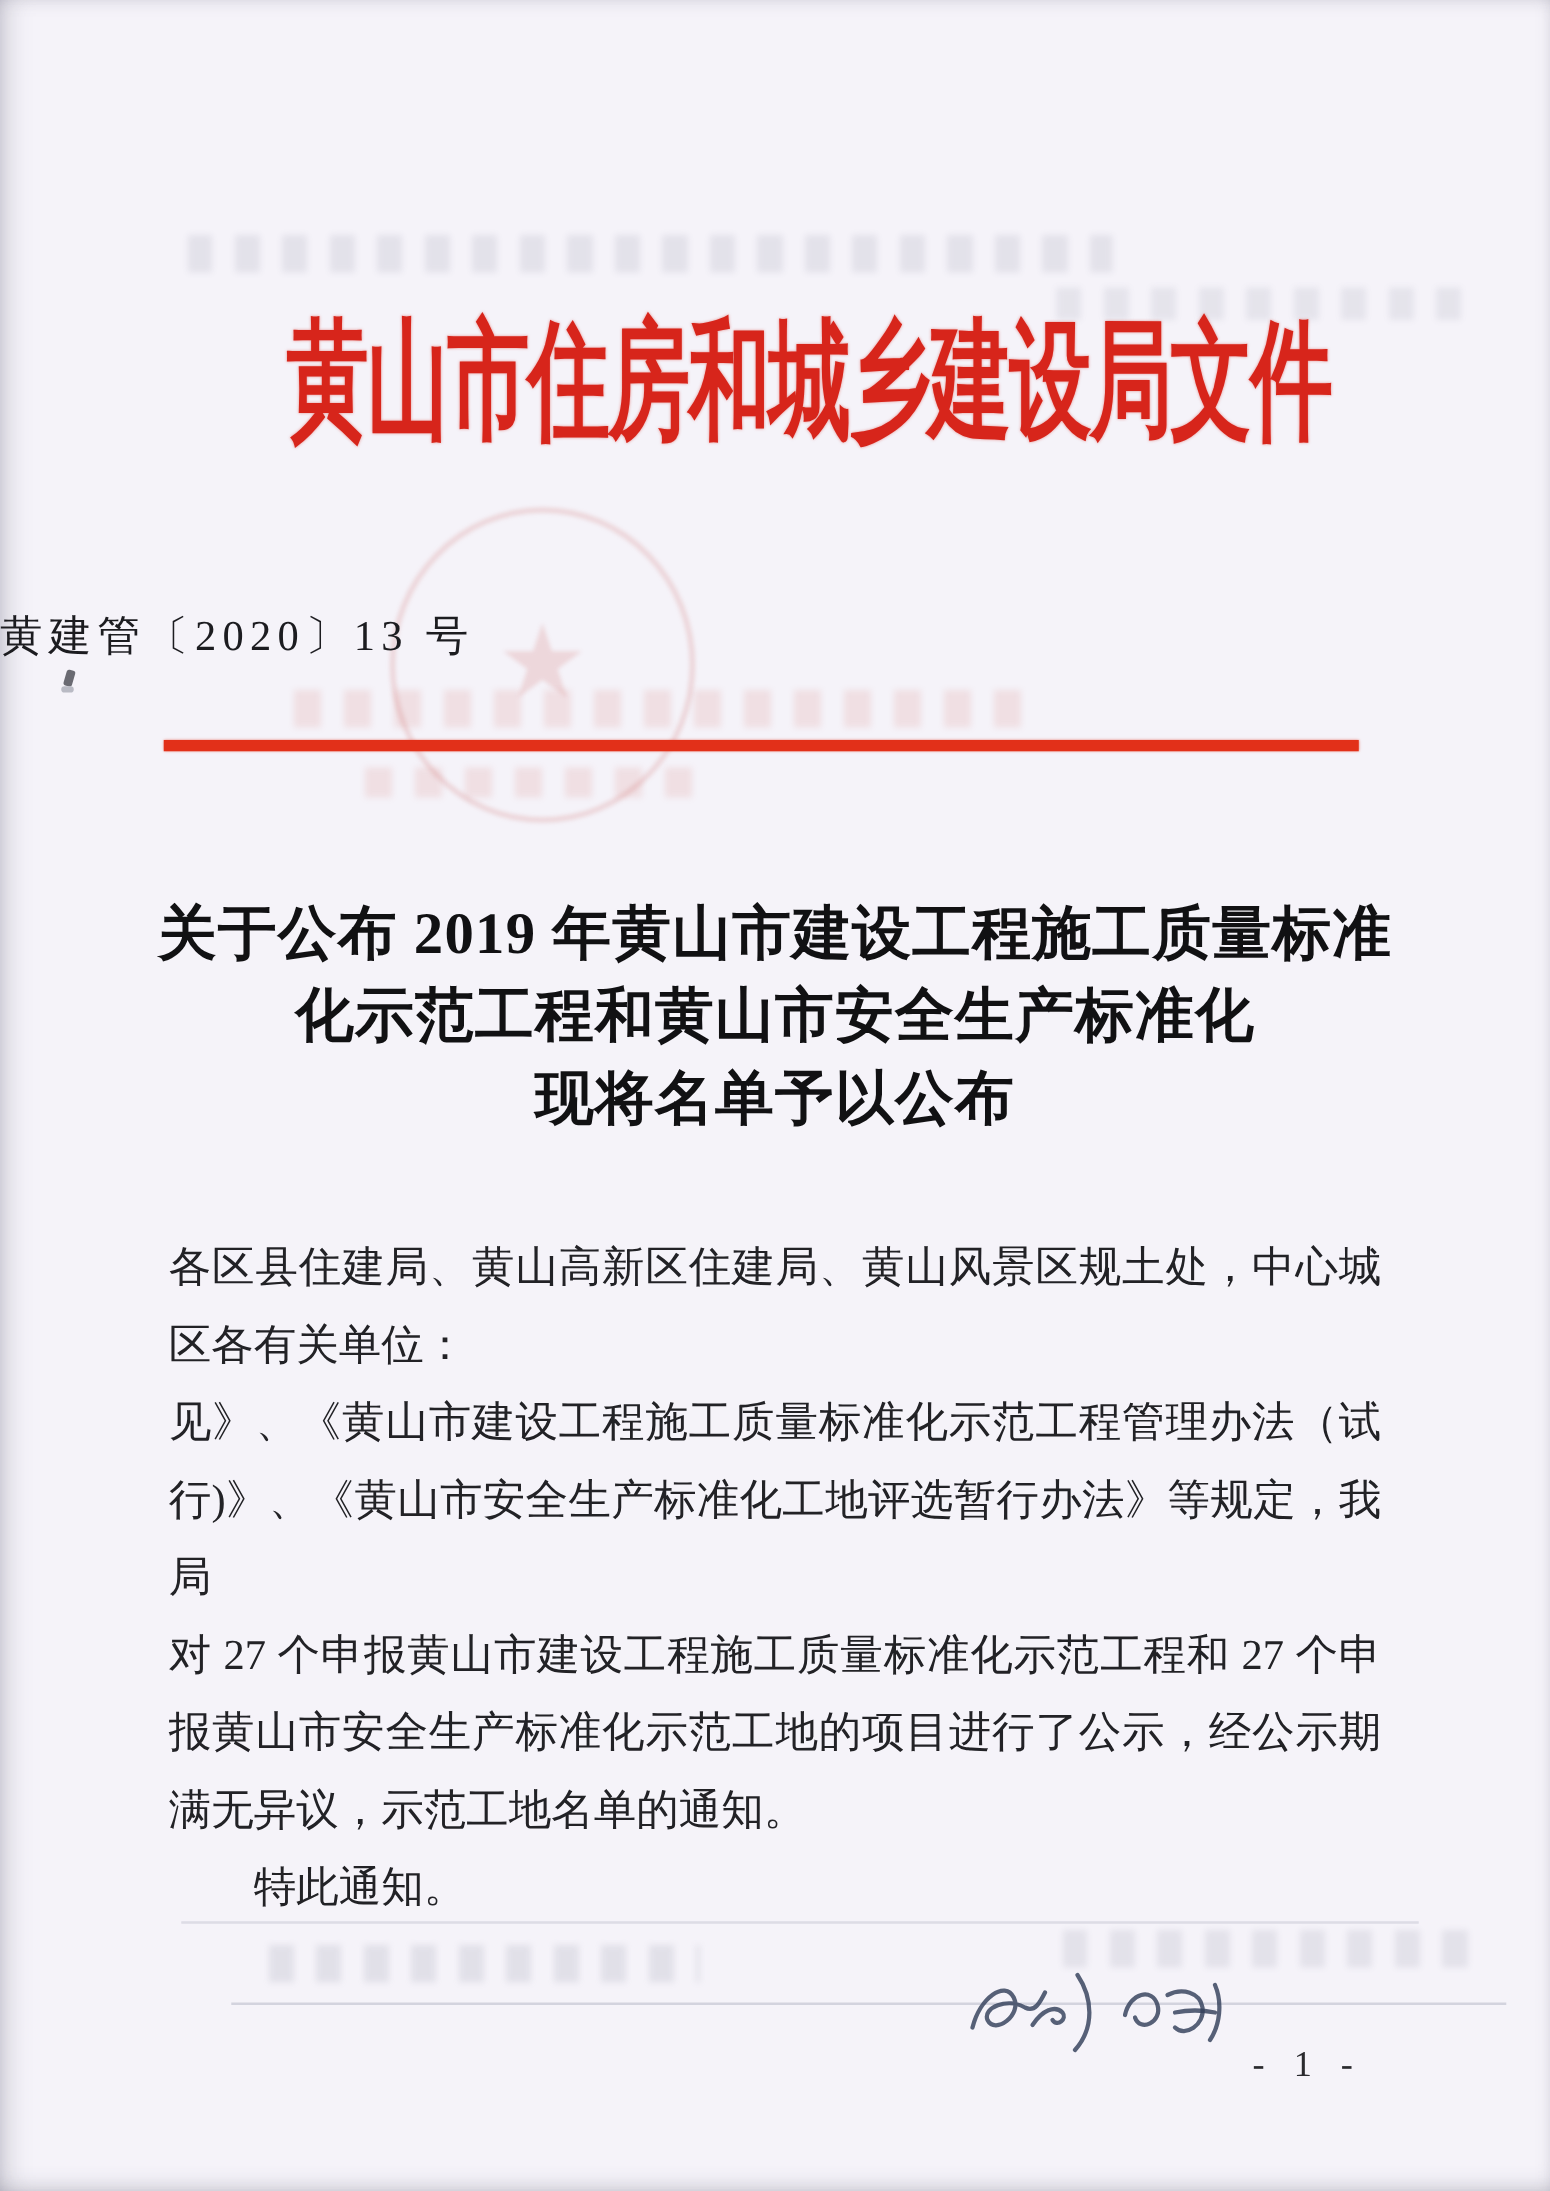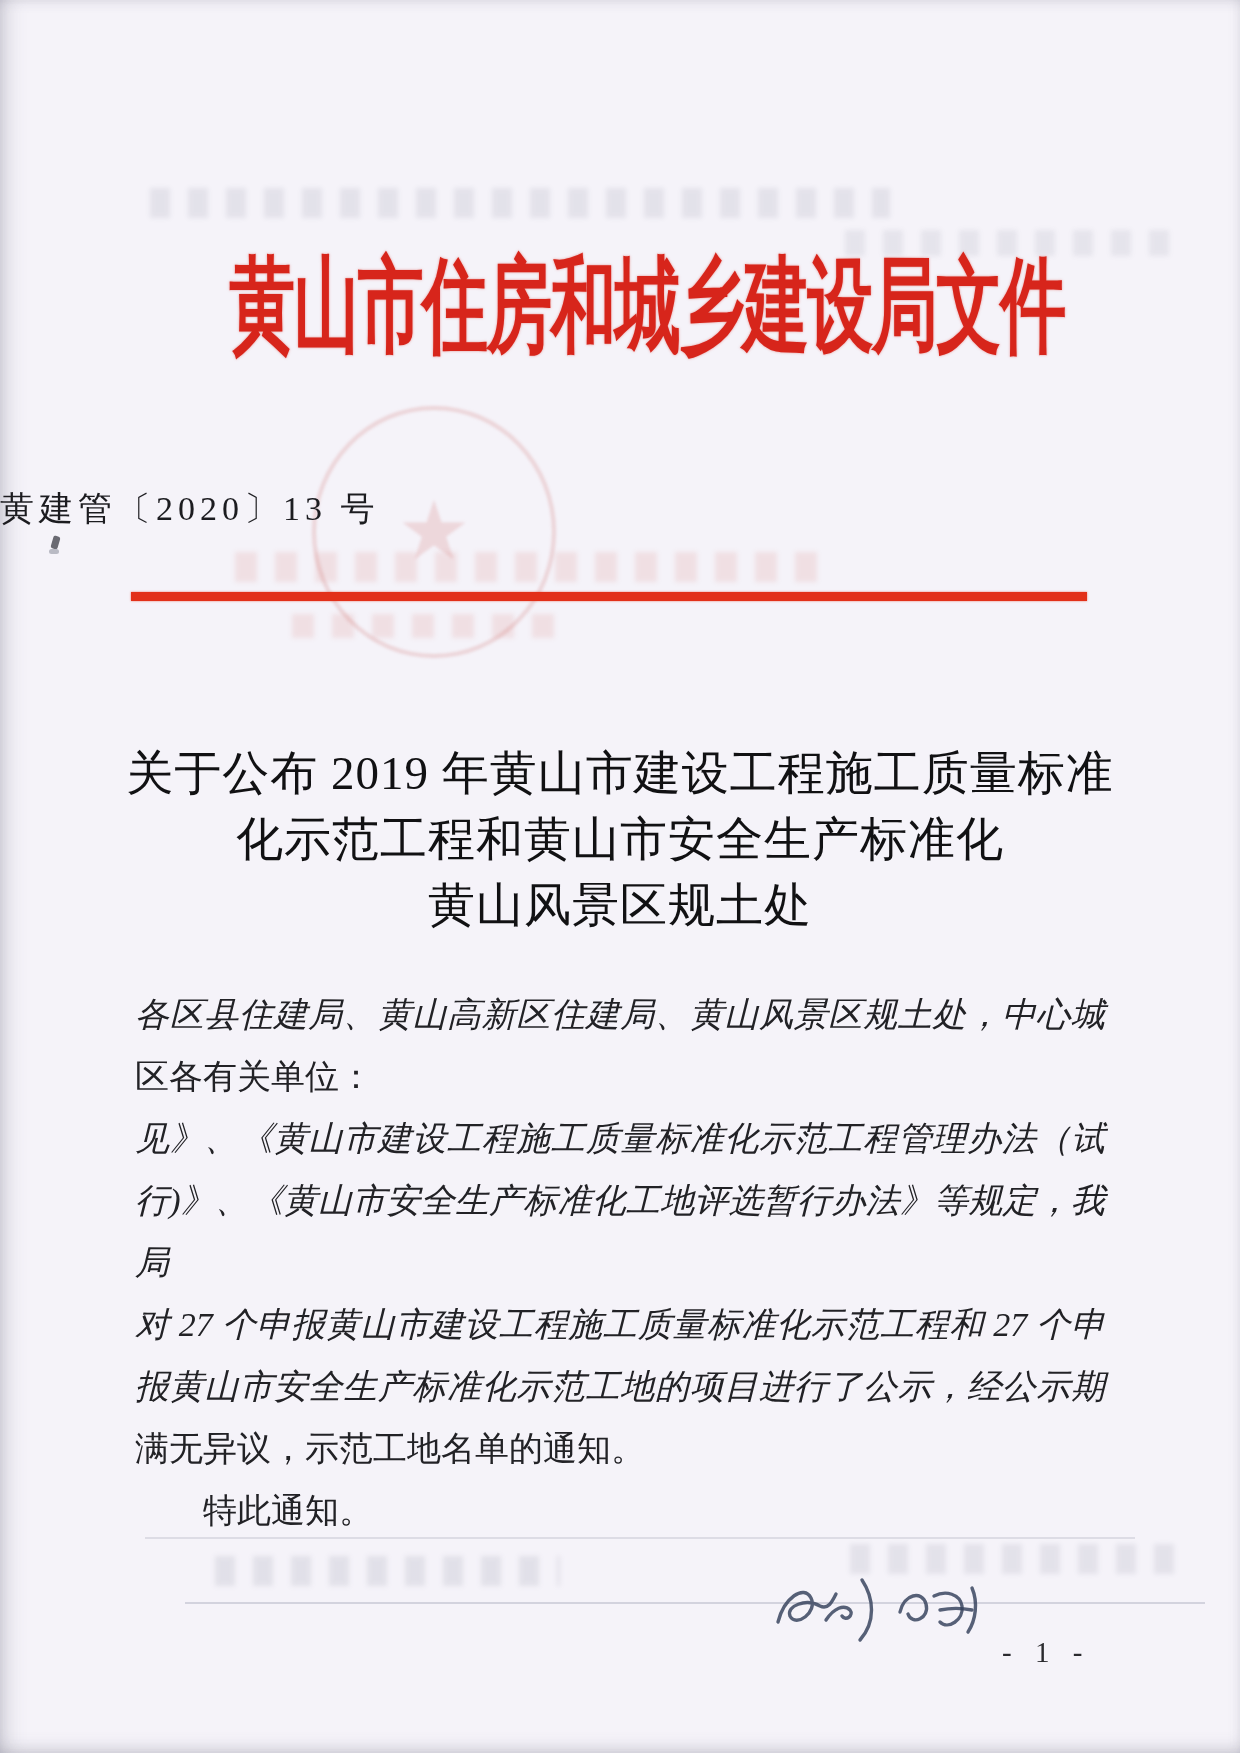--- a/index.html
+++ b/index.html
@@ -26,31 +26,31 @@
     position:absolute;top:486px;left:0;width:1240px;
     text-align:left;font-size:34px;color:#1c1c20;letter-spacing:5px;
   }
   .red-rule{
     position:absolute;top:592px;left:131px;width:956px;height:9px;
     background:#e23019;box-shadow:0 0 2px rgba(226,48,25,.6);
   }
 
   
   .doc-title{
-    position:absolute;top:740px;left:0;width:1240px;
-    text-align:center;font-weight:normal;color:#111113;
+    position:absolute;top:714px;left:0;width:1240px;
+    text-align:center;font-weight:bold;color:#111113;
     font-size:47px;line-height:66px;letter-spacing:1px;
   }
 
   
   .body-block{
     position:absolute;top:984px;left:135px;width:970px;
     font-size:34px;line-height:62px;color:#222226;
   }
-  .jline{text-align:justify;text-align-last:justify;font-style:italic;}
+  .jline{text-align:justify;text-align-last:justify;}
   .lline{text-align:left;text-align-last:left;}
   .ind{text-indent:68px;text-align:center;}
 
   
   .page-number{
     position:absolute;top:1636px;left:1002px;width:140px;
     font-size:29px;color:#2a2a2e;letter-spacing:3px;word-spacing:10px;
   }
   .signatures{position:absolute;left:768px;top:1568px;}
   .signatures path{fill:none;stroke:#33405a;stroke-width:3.4;stroke-linecap:round;opacity:.82;}
@@ -106,21 +106,21 @@
 
   <div class="header-title">黄山市住房和城乡建设局文件</div>
 
   <div class="doc-number">黄建管〔2020〕13 号</div>
 
   <div class="red-rule"></div>
 
   <div class="doc-title">
     <div>关于公布 2019 年黄山市建设工程施工质量标准</div>
     <div>化示范工程和黄山市安全生产标准化</div>
-    <div>黄山风景区规土处</div>
+    <div>现将名单予以公布</div>
   </div>
 
   <div class="body-block">
     <div class="jline">各区县住建局、黄山高新区住建局、黄山风景区规土处，中心城</div>
     <div class="lline">区各有关单位：</div>
     <div class="jline">见》、《黄山市建设工程施工质量标准化示范工程管理办法（试</div>
     <div class="jline">行)》、《黄山市安全生产标准化工地评选暂行办法》等规定，我局</div>
     <div class="jline">对 27 个申报黄山市建设工程施工质量标准化示范工程和 27 个申</div>
     <div class="jline">报黄山市安全生产标准化示范工地的项目进行了公示，经公示期</div>
     <div class="lline">满无异议，示范工地名单的通知。</div>

